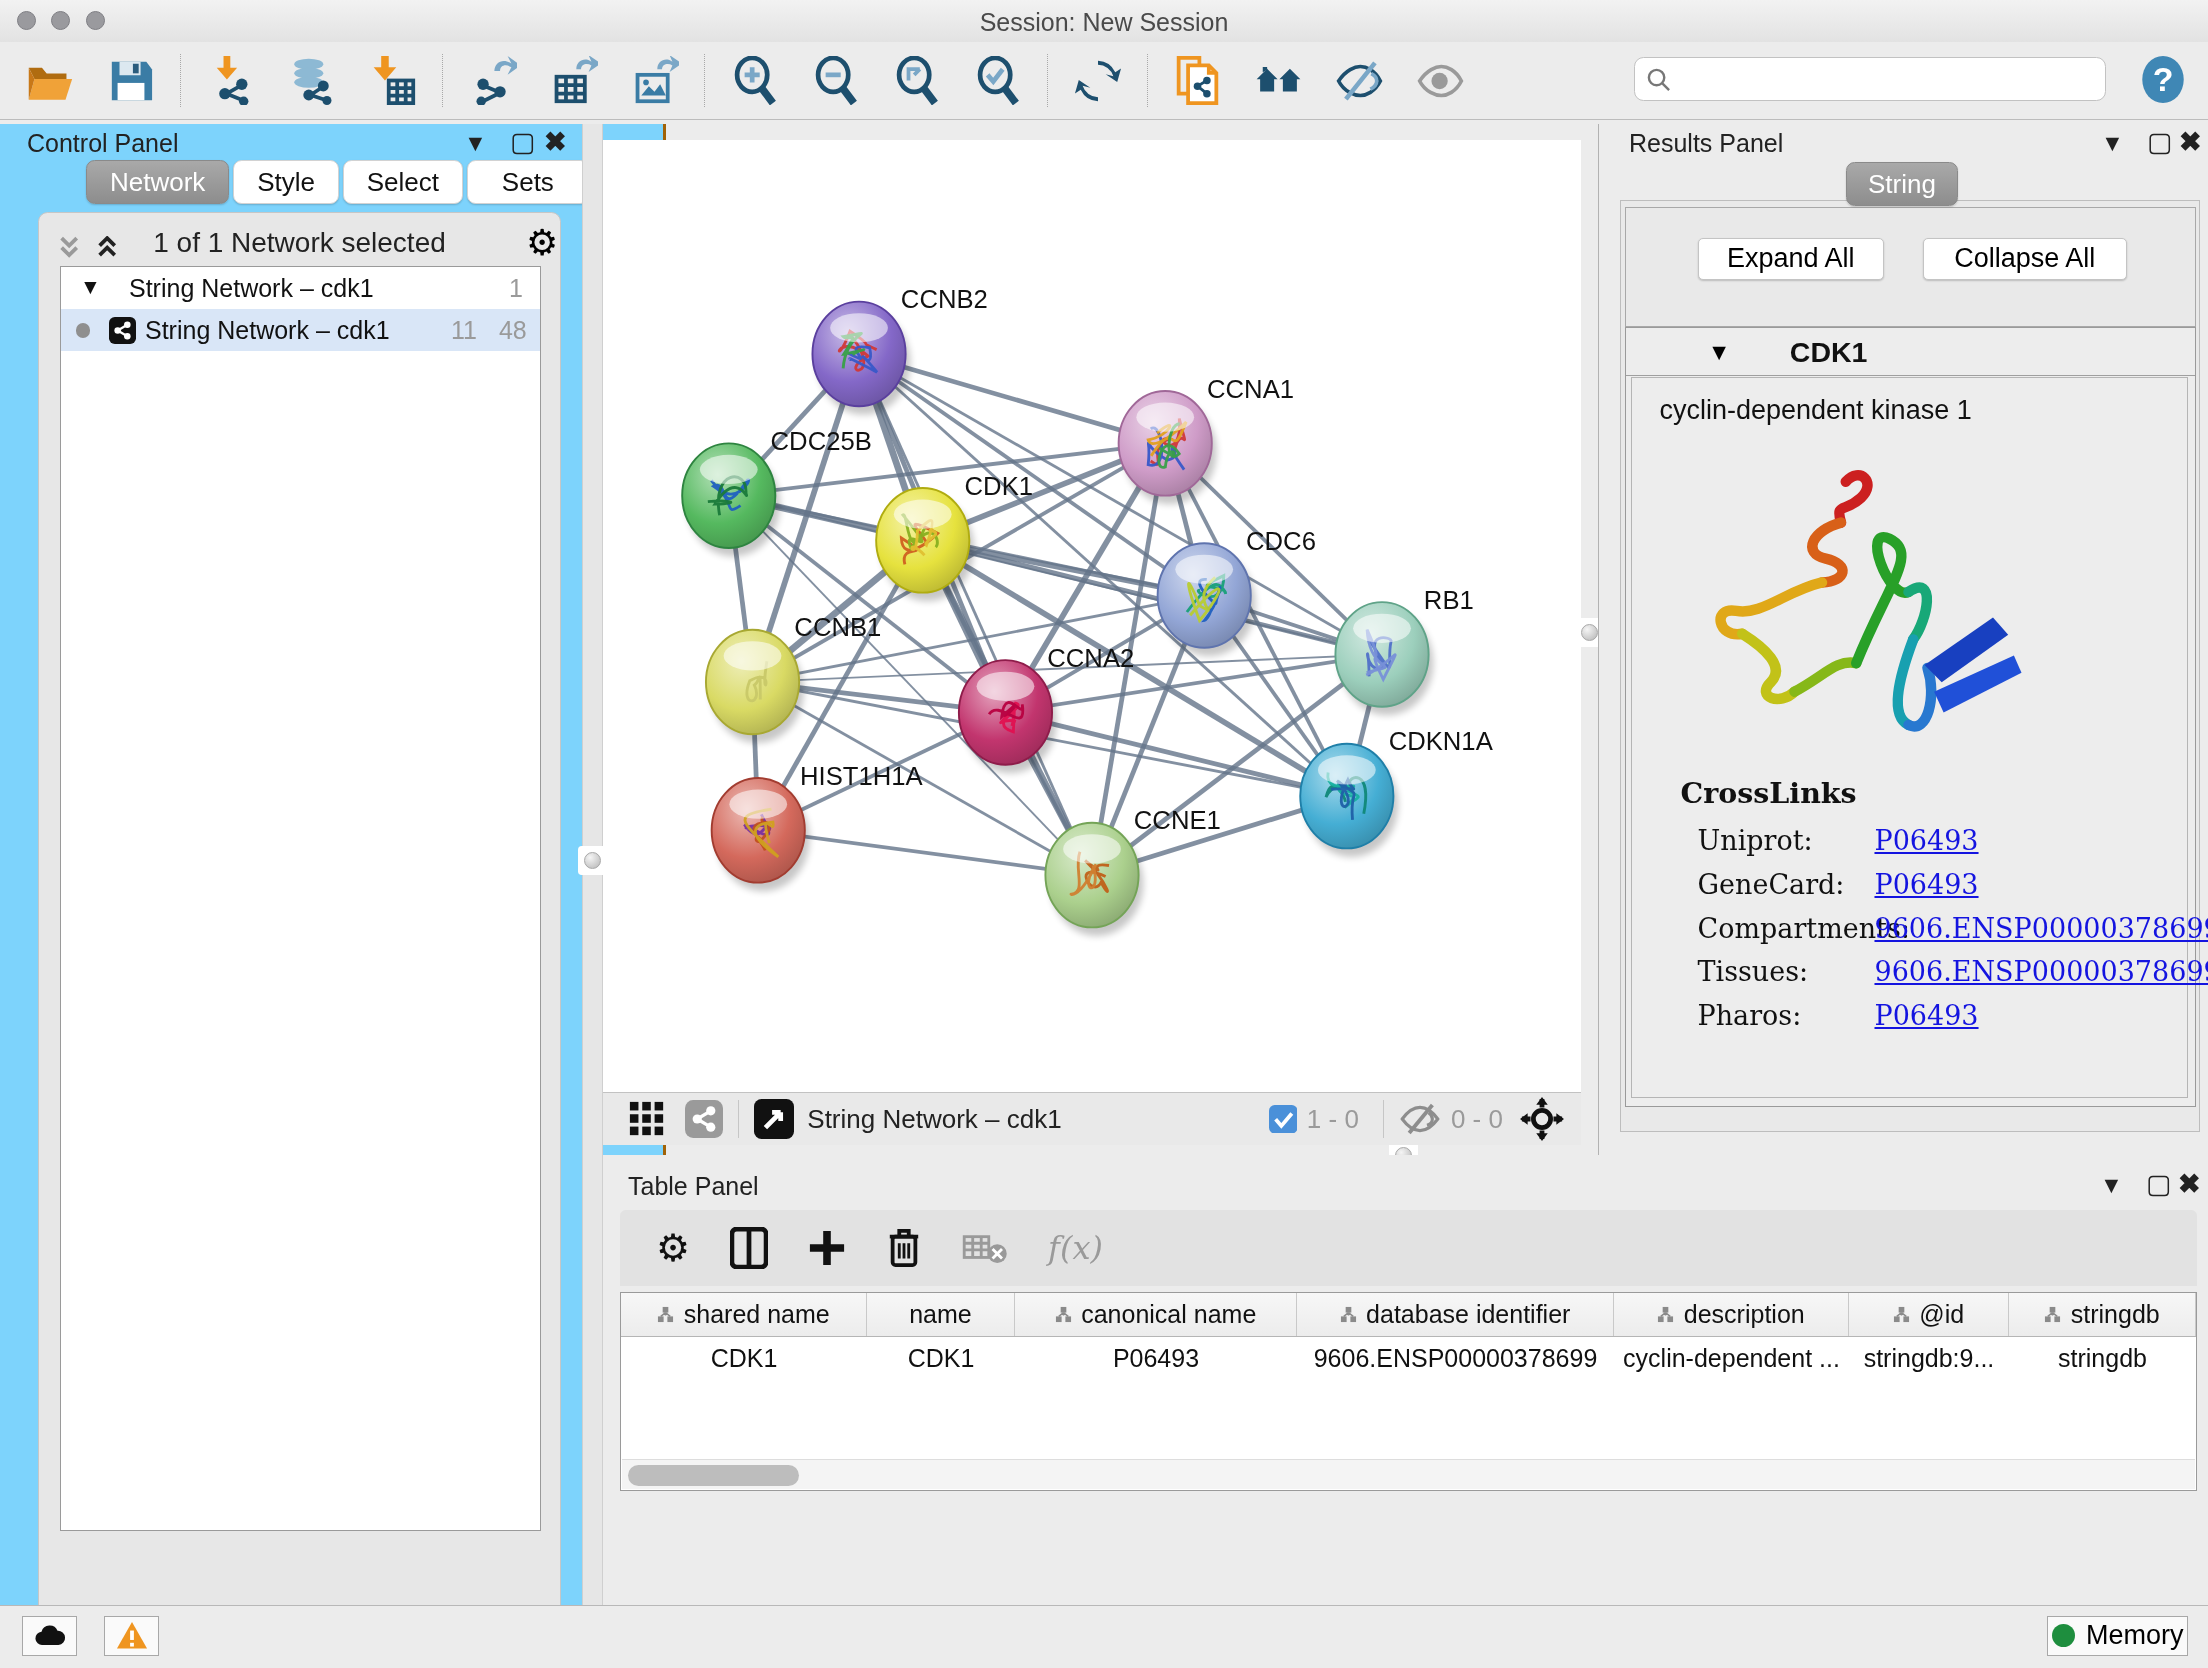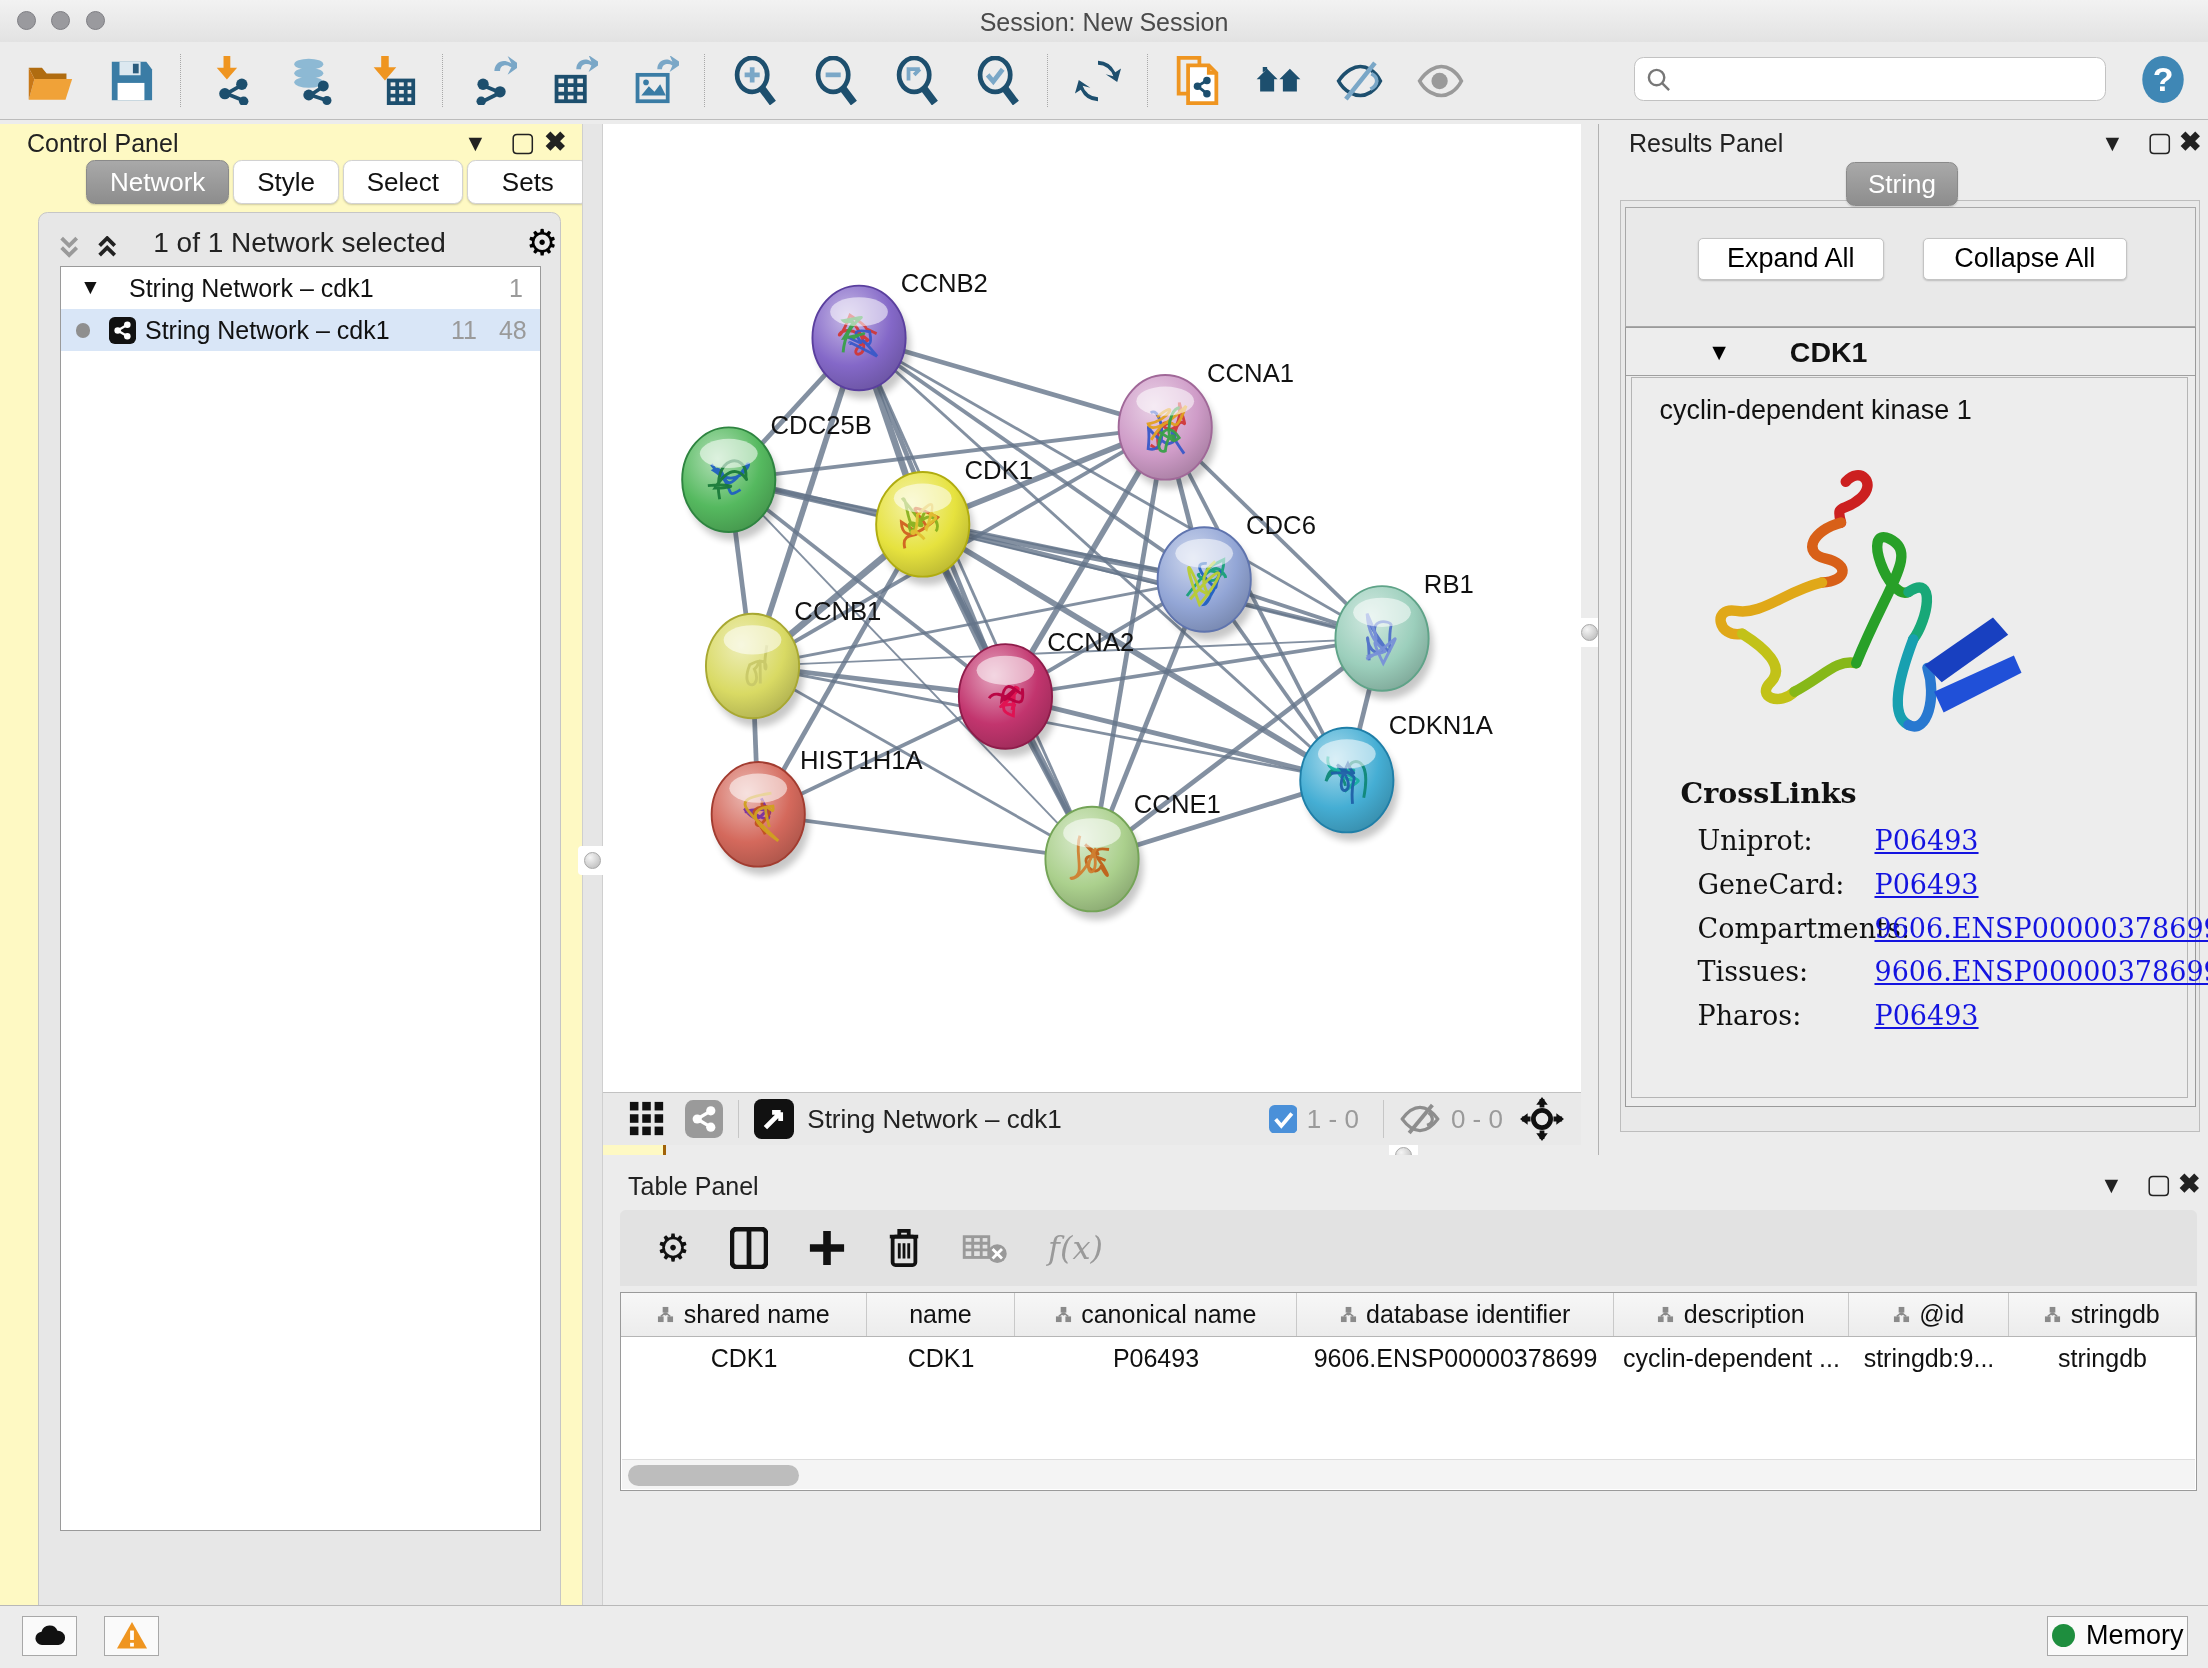--- a/index.html
+++ b/index.html
@@ -24,33 +24,33 @@
   #search-input { border:none; outline:none; font-size:23px; width:409px; background:transparent; }
   
   .panel-head { font-size:25px; color:#222; }
   .winbtn { font-size:23px; color:#222; line-height:1; }
   .tabbtn { height:44px; border-radius:8.6px; background:#fff; border:1px solid #d2d2d2;
     color:#111; font-size:26px; display:flex; align-items:center; justify-content:center;
     box-shadow:0 1px 1.9px rgba(0,0,0,.18); }
   .tabbtn.active { background:linear-gradient(#a9a9a9,#8d8d8d); color:#fff; border-color:#8a8a8a; }
   
   #control-panel { position:absolute; left:0; top:124px; width:666px; height:1482px;
-    background:#fef9c3; border-right:3px solid #a16207; }
+    background:#7dd3fc; border-right:3px solid #a16207; }
   #cp-tabs { position:absolute; left:86px; top:36px; display:flex; gap:3.8px; }
   #cp-box { position:absolute; left:38px; top:88px; width:523px; height:1493px;
     background:#e7e7e7; border:1px solid #c6c6c6; border-radius:9.5px; }
   #cp-selector { position:absolute; left:0; top:7.6px; width:100%; height:44px; display:flex; align-items:center; }
   #cp-status { position:absolute; left:0; width:100%; text-align:center; font-size:28px; color:#222; }
   #cp-list { position:absolute; left:21px; top:53px; width:481px; height:1265px;
     background:#fff; border:1px solid #9a9a9a; }
   .tree-row { position:relative; width:100%; height:42px; display:flex; align-items:center; font-size:25px; color:#111; }
   .tree-row.selected { background:#d9e6f7; }
   .count-gray { color:#9a9a9a; }
   
-  #canvas-wrap { position:absolute; left:603px; top:124px; width:978px; height:968px; background:#fff; }
+  #canvas-wrap { position:absolute; left:603px; top:140px; width:978px; height:968px; background:#fff; }
   #view-toolbar { position:absolute; left:603px; top:1092px; width:978px; height:53px;
     background:#e9e9e9; border-top:1px solid #c2c2c2; display:flex; align-items:center; }
   .vt-sep { width:0; height:38px; border-left:1px solid #c6c6c6; margin:0 15px; }
   #vt-name { font-size:26px; color:#222; margin-left:13.3px; }
   .vt-count { font-size:26px; color:#9a9a9a; margin:0 9.5px; }
   
   .split-v { position:absolute; width:21px; background:#e6e6e6; border-left:1px solid #cfcfcf; border-right:1px solid #cfcfcf; }
   .knob { position:absolute; width:28.5px; height:28.5px; background:#fff; border-radius:3.8px;
     display:flex; align-items:center; justify-content:center; }
   .knob i { width:17px; height:17px; border-radius:50%;

